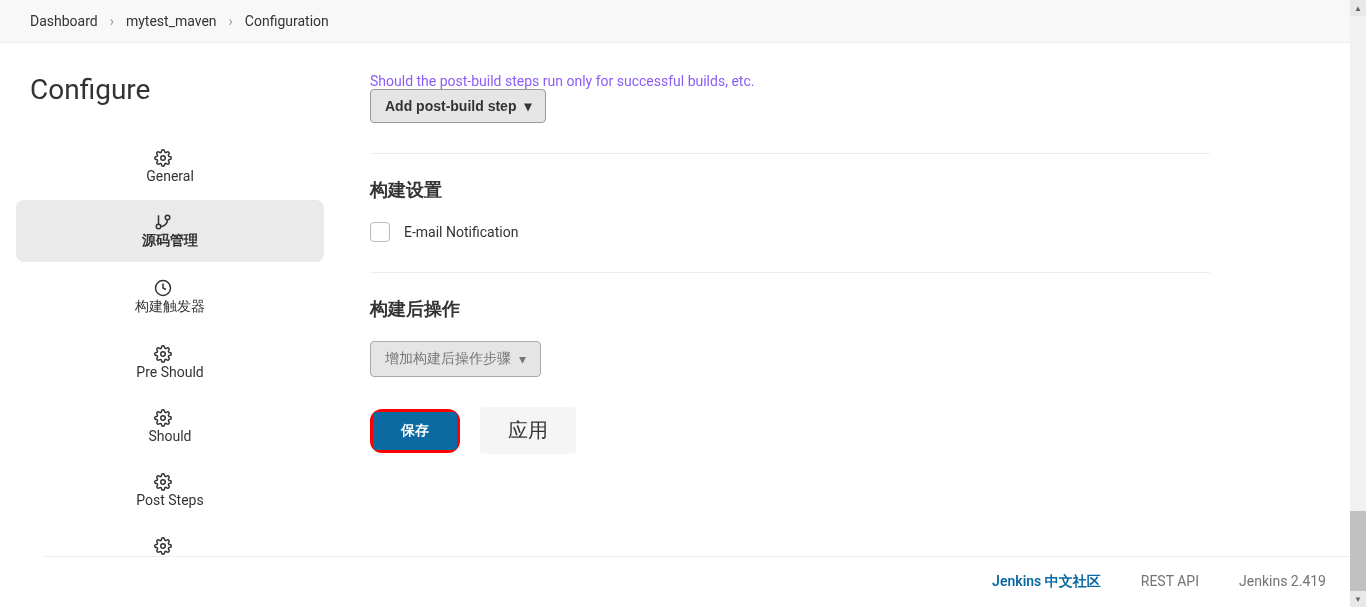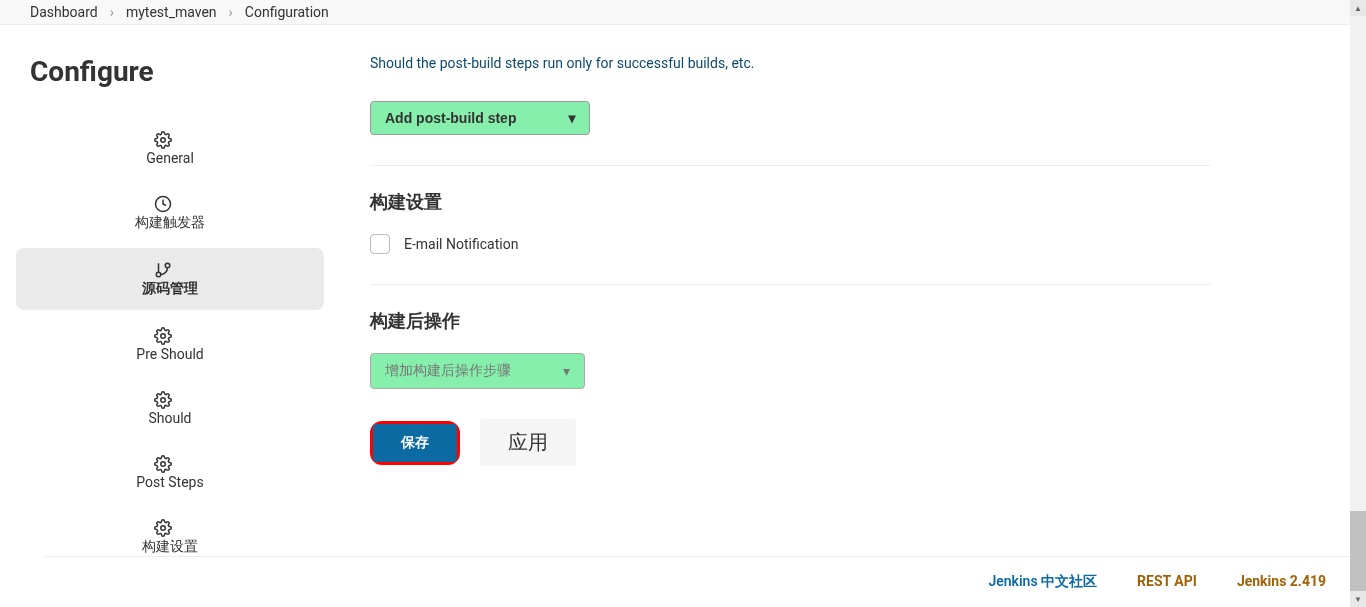--- a/index.html
+++ b/index.html
@@ -1,48 +1,48 @@
 <!DOCTYPE html>
 <html><head>
   <meta charset="utf-8">
   <style>
     * { margin: 0; padding: 0; box-sizing: border-box; }
     body { font-family: -apple-system, BlinkMacSystemFont, "Segoe UI", Roboto, sans-serif; font-size: 14px; color: #333; background: #fff; }
     
-    .breadcrumb { display: flex; align-items: flex-end; padding: 4px 30px; border-bottom: 1px solid #eee; background: #f8f8f8; }
+    .breadcrumb { display: flex; align-items: flex-end; padding: 13px 30px; border-bottom: 1px solid #eee; background: #f8f8f8; }
     .breadcrumb-item { color: #333; cursor: pointer; }
     .breadcrumb-sep { margin: 0 12px; color: #999; }
     
     .main-layout { display: flex; }
     .sidebar { width: 340px; padding: 30px 16px; }
-    .page-title { font-size: 28px; font-weight: 700; margin-bottom: 30px; margin-left: 14px; }
+    .page-title { font-size: 28px; font-weight: 400; margin-bottom: 30px; margin-left: 14px; }
     .sidebar-list { list-style: none; }
     .sidebar-item { display: flex; align-items: center; padding: 12px 14px; border-radius: 8px; cursor: pointer; margin-bottom: 4px; color: #333; flex-direction: column; }
     .sidebar-item.active { background: #eaeaea; font-weight: 600; }
     .sidebar-item .icon { width: 20px; height: 20px; margin-right: 14px; display: flex; align-items: center; justify-content: center; }
     
     .content { flex: 1; padding: 30px 30px 30px 30px; max-width: 900px; }
-    .section-desc { color: #0c4a6e; margin-bottom: 30px; }
-    .dropdown-btn { display: inline-flex; align-items: center; border: 1px solid #999; background: #86efac; color: #333; font-weight: 600; padding: 8px 14px; border-radius: 4px; cursor: pointer; font-size: 14px; gap: 44px; }
+    .section-desc { color: #8b5cf6; }
+    .dropdown-btn { display: inline-flex; align-items: center; border: 1px solid #999; background: #e5e5e5; color: #333; font-weight: 600; padding: 8px 14px; border-radius: 4px; cursor: pointer; font-size: 14px; }
     .dropdown-btn .caret { margin-left: 8px; }
     .dropdown-btn.secondary { color: #777; border-color: #aaa; font-weight: normal; }
     
     .divider { border: none; border-top: 1px solid #eee; margin: 30px 0 24px; }
     .section-title { font-size: 18px; font-weight: 700; margin-bottom: 20px; }
     .checkbox-row { display: flex; align-items: center; margin-bottom: 12px; }
     .checkbox { width: 20px; height: 20px; border: 1.5px solid #bbb; border-radius: 4px; margin-right: 14px; cursor: pointer; background: #fff; }
     
     .action-row { display: flex; align-items: center; margin-top: 30px; gap: 20px; }
     .btn-primary { background: #0b6aa2; color: #fff; border: none; padding: 10px 28px; border-radius: 4px; cursor: pointer; font-weight: 600; font-size: 14px; }
     .btn-secondary { background: #f5f5f5; color: #333; border: none; padding: 10px 28px; border-radius: 4px; cursor: pointer; font-size: 20px; }
     .highlight-box { border: 3px solid #ff0000; padding: 0; display: inline-block; border-radius: 12px; }
     
     .footer { position: fixed; bottom: 0; left: 0; right: 0; display: flex; justify-content: flex-end; gap: 40px; padding: 16px 40px; background: #fff; border-top: 1px solid #eee; margin-left: 44px; }
     .footer-link { color: #0b6aa2; font-weight: 600; cursor: pointer; }
-    .footer-text { color: #a16207; cursor: pointer; font-weight: bold; }
+    .footer-text { color: #737373; cursor: pointer; }
     
     .scrollbar-indicator { position: fixed; right: 0; top: 0; width: 16px; height: 100%; background: #f1f1f1; }
     .scroll-up { position: absolute; top: 0; width: 16px; height: 16px; display: flex; align-items: center; justify-content: center; font-size: 8px; color: #666; background: #e8e8e8; }
     .scroll-down { position: absolute; bottom: 0; width: 16px; height: 16px; display: flex; align-items: center; justify-content: center; font-size: 8px; color: #666; background: #e8e8e8; }
     .scroll-thumb { position: absolute; bottom: 16px; width: 16px; height: 80px; background: #c1c1c1; }
   </style>
 </head>
 <body>
 
 <div class="breadcrumb">
@@ -59,39 +59,39 @@
     <ul class="sidebar-list">
       <li class="sidebar-item">
         <span class="icon">
           <svg width="18" height="18" viewBox="0 0 24 24" fill="none" stroke="currentColor" stroke-width="2">
               <circle cx="12" cy="12" r="3"></circle>
               <path d="M19.4 15a1.65 1.65 0 0 0 .33 1.82l.06.06a2 2 0 0 1 0 2.83 2 2 0 0 1-2.83 0l-.06-.06a1.65 1.65 0 0 0-1.82-.33 1.65 1.65 0 0 0-1 1.51V21a2 2 0 0 1-2 2 2 2 0 0 1-2-2v-.09A1.65 1.65 0 0 0 9 19.4a1.65 1.65 0 0 0-1.82.33l-.06.06a2 2 0 0 1-2.83 0 2 2 0 0 1 0-2.83l.06-.06a1.65 1.65 0 0 0 .33-1.82 1.65 1.65 0 0 0-1.51-1H3a2 2 0 0 1-2-2 2 2 0 0 1 2-2h.09A1.65 1.65 0 0 0 4.6 9a1.65 1.65 0 0 0-.33-1.82l-.06-.06a2 2 0 0 1 0-2.83 2 2 0 0 1 2.83 0l.06.06a1.65 1.65 0 0 0 1.82.33H9a1.65 1.65 0 0 0 1-1.51V3a2 2 0 0 1 2-2 2 2 0 0 1 2 2v.09a1.65 1.65 0 0 0 1 1.51 1.65 1.65 0 0 0 1.82-.33l.06-.06a2 2 0 0 1 2.83 0 2 2 0 0 1 0 2.83l-.06.06a1.65 1.65 0 0 0-.33 1.82V9a1.65 1.65 0 0 0 1.51 1H21a2 2 0 0 1 2 2 2 2 0 0 1-2 2h-.09a1.65 1.65 0 0 0-1.51 1z"></path>
             </svg>
         </span>
         <span>General</span>
       </li>
-      <li class="sidebar-item">
-        <span class="icon">
-          <svg width="18" height="18" viewBox="0 0 24 24" fill="none" stroke="currentColor" stroke-width="2">
-              <circle cx="12" cy="12" r="10"></circle>
-              <polyline points="12 6 12 12 16 14"></polyline>
-            </svg>
-        </span>
-        <span>构建触发器</span>
-      </li>
       <li class="sidebar-item active">
         <span class="icon">
           <svg width="18" height="18" viewBox="0 0 24 24" fill="none" stroke="currentColor" stroke-width="2">
               <line x1="6" y1="3" x2="6" y2="15"></line>
               <circle cx="18" cy="6" r="3"></circle>
               <circle cx="6" cy="18" r="3"></circle>
               <path d="M18 9a9 9 0 0 1-9 9"></path>
             </svg>
         </span>
         <span>源码管理</span>
+      </li>
+      <li class="sidebar-item">
+        <span class="icon">
+          <svg width="18" height="18" viewBox="0 0 24 24" fill="none" stroke="currentColor" stroke-width="2">
+              <circle cx="12" cy="12" r="10"></circle>
+              <polyline points="12 6 12 12 16 14"></polyline>
+            </svg>
+        </span>
+        <span>构建触发器</span>
       </li>
       <li class="sidebar-item">
         <span class="icon">
           <svg width="18" height="18" viewBox="0 0 24 24" fill="none" stroke="currentColor" stroke-width="2">
               <circle cx="12" cy="12" r="3"></circle>
               <path d="M19.4 15a1.65 1.65 0 0 0 .33 1.82l.06.06a2 2 0 0 1 0 2.83 2 2 0 0 1-2.83 0l-.06-.06a1.65 1.65 0 0 0-1.82-.33 1.65 1.65 0 0 0-1 1.51V21a2 2 0 0 1-2 2 2 2 0 0 1-2-2v-.09A1.65 1.65 0 0 0 9 19.4a1.65 1.65 0 0 0-1.82.33l-.06.06a2 2 0 0 1-2.83 0 2 2 0 0 1 0-2.83l.06-.06a1.65 1.65 0 0 0 .33-1.82 1.65 1.65 0 0 0-1.51-1H3a2 2 0 0 1-2-2 2 2 0 0 1 2-2h.09A1.65 1.65 0 0 0 4.6 9a1.65 1.65 0 0 0-.33-1.82l-.06-.06a2 2 0 0 1 0-2.83 2 2 0 0 1 2.83 0l.06.06a1.65 1.65 0 0 0 1.82.33H9a1.65 1.65 0 0 0 1-1.51V3a2 2 0 0 1 2-2 2 2 0 0 1 2 2v.09a1.65 1.65 0 0 0 1 1.51 1.65 1.65 0 0 0 1.82-.33l.06-.06a2 2 0 0 1 2.83 0 2 2 0 0 1 0 2.83l-.06.06a1.65 1.65 0 0 0-.33 1.82V9a1.65 1.65 0 0 0 1.51 1H21a2 2 0 0 1 2 2 2 2 0 0 1-2 2h-.09a1.65 1.65 0 0 0-1.51 1z"></path>
             </svg>
         </span>
         <span>Pre Should</span>
       </li>

